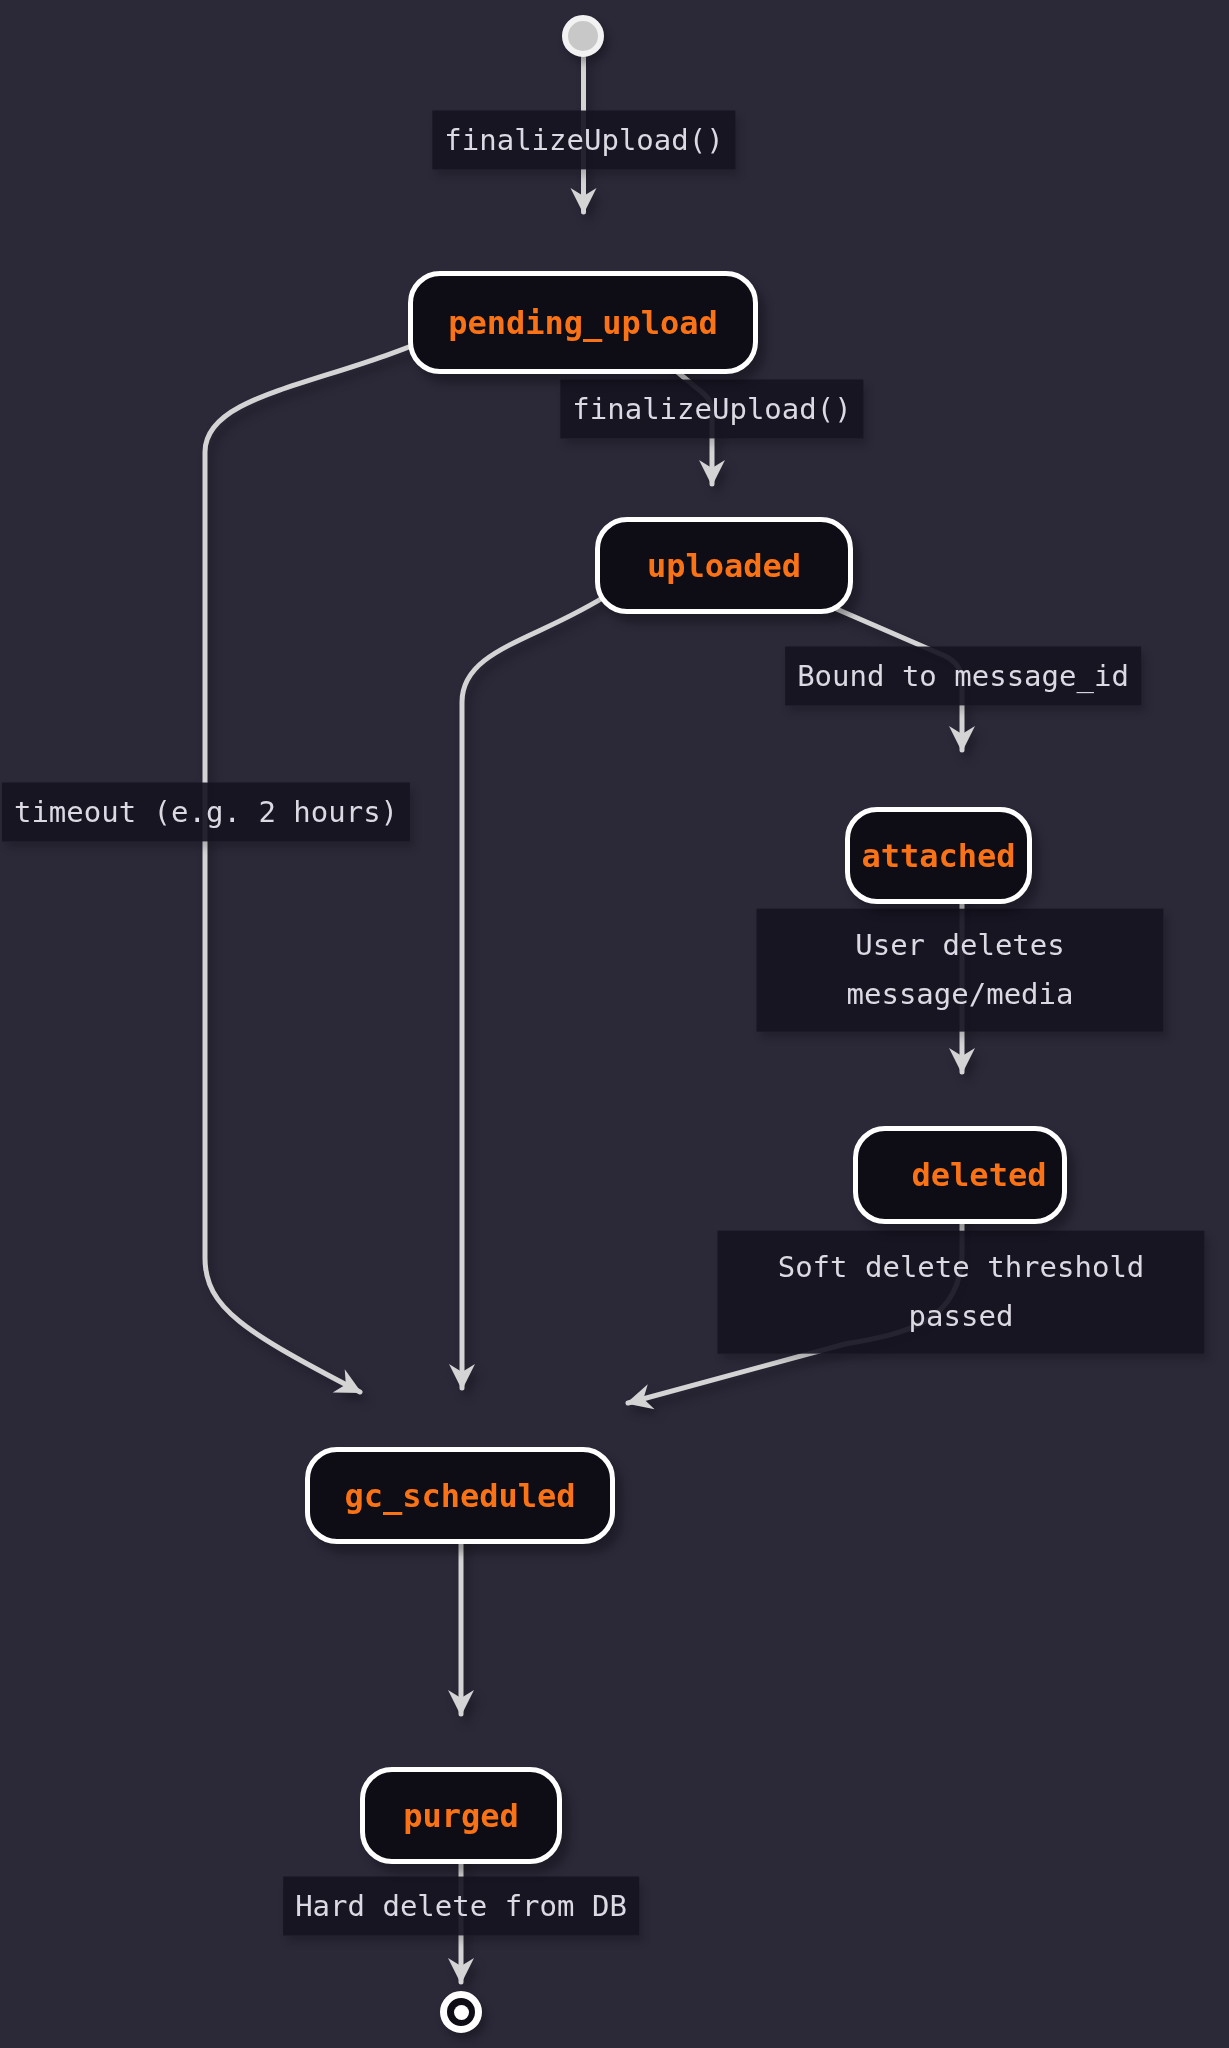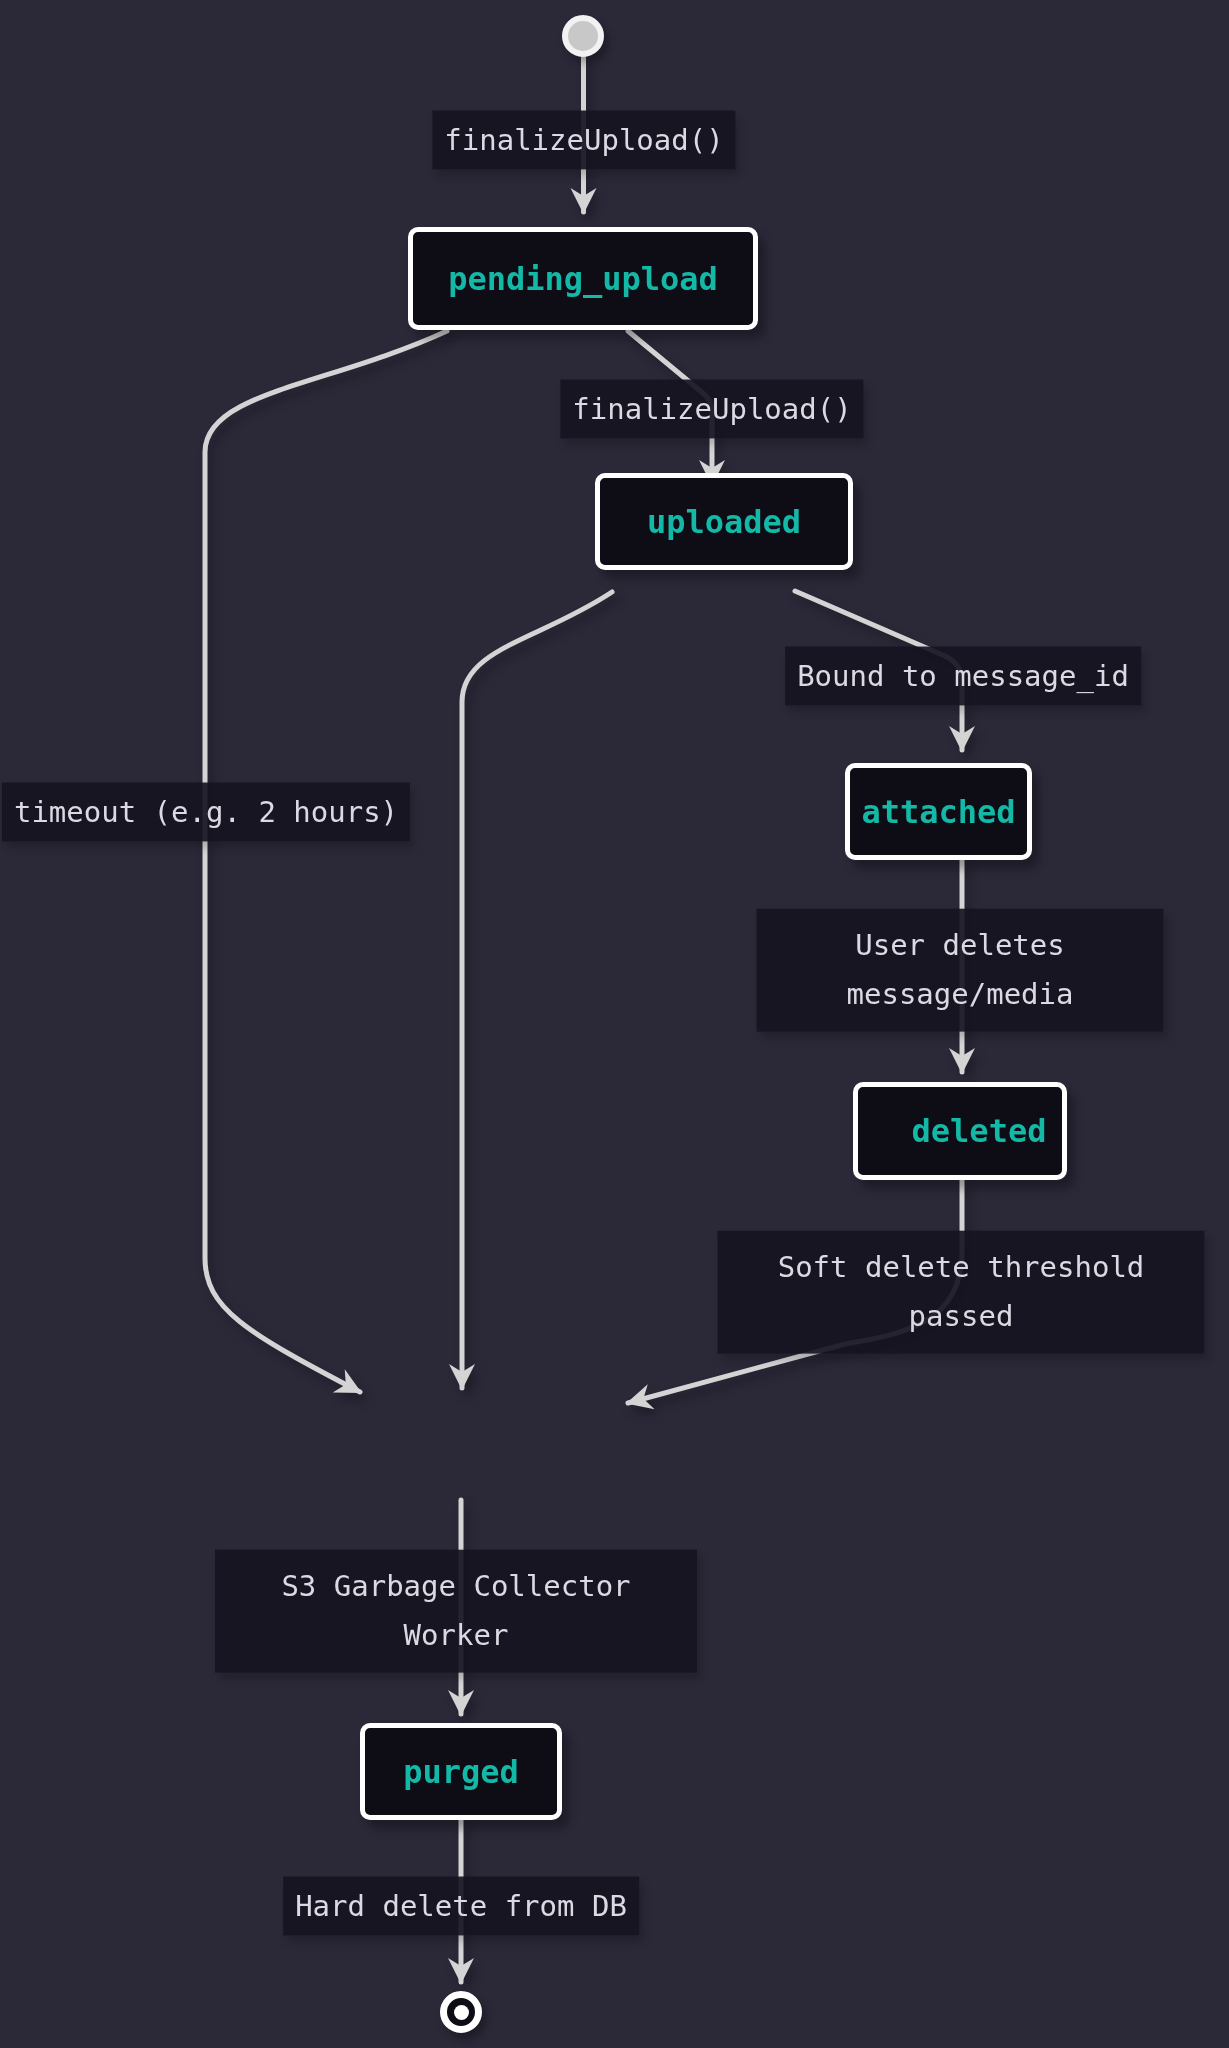--- a/index.html
+++ b/index.html
@@ -20,29 +20,30 @@
     left: 0; top: 0;
     z-index: 1;
     filter: drop-shadow(5px 7px 5px rgba(0,0,0,0.28));
   }
   .state-node {
     position: absolute;
     z-index: 3;
     box-sizing: border-box;
     background: #0e0c15;
     border: 5px solid #ffffff;
-    border-radius: 10px;
-    color: #14b8a6;
+    border-radius: 32px;
+    color: #f97316;
     font-weight: bold;
     font-size: 32px;
     display: flex;
     align-items: center;
     justify-content: center;
     box-shadow: 7px 9px 10px rgba(0,0,0,0.30);
     letter-spacing: 0;
+    margin-top: 44px;
   }
   .edge-label {
     position: absolute;
     z-index: 2;
     transform: translate(-50%, -50%);
     background: rgba(22,19,33,0.92);
     color: #dcd9e2;
     font-size: 29px;
     line-height: 1.55;
     padding: 7px 12px;
@@ -124,36 +125,34 @@
 
 
   <div class="edge-label two-line" style="left:960px; top:970px; width:407px;">
     <span class="lbl">User deletes message/media</span>
   </div>
 
   <div class="edge-label two-line" style="left:961px; top:1292px; width:487px;">
     <span class="lbl">Soft delete threshold passed</span>
   </div>
 
-  <div class="edge-label two-line" style="left:456px; top:1611px; width:482px;">
-    <span class="lbl">S3 Garbage Collector Worker</span>
-  </div>
 
   <div class="edge-label" style="left:461px; top:1906px;">Hard delete from DB</div>
 
   <div class="start-node" style="left:562px; top:15px;"></div>
 
   <div class="end-node" style="left:440px; top:1991px;">
     <div class="dot"></div>
   </div>
 
   <div class="state-node" style="left:408px; top:227px; width:350px; height:103px;">pending_upload</div>
 
   <div class="state-node" style="left:595px; top:473px; width:258px; height:97px;">uploaded</div>
 
   <div class="state-node" style="left:845px; top:763px; width:187px; height:97px;">attached</div>
 
   <div class="state-node" style="left:853px; top:1082px; width:214px; height:98px;padding-left:38px;">deleted</div>
 
+  <div class="state-node" style="left:305px; top:1403px; width:310px; height:97px;">gc_scheduled</div>
 
   <div class="state-node" style="left:360px; top:1723px; width:202px; height:97px;">purged</div>
 
 </div>
 
 </body></html>

